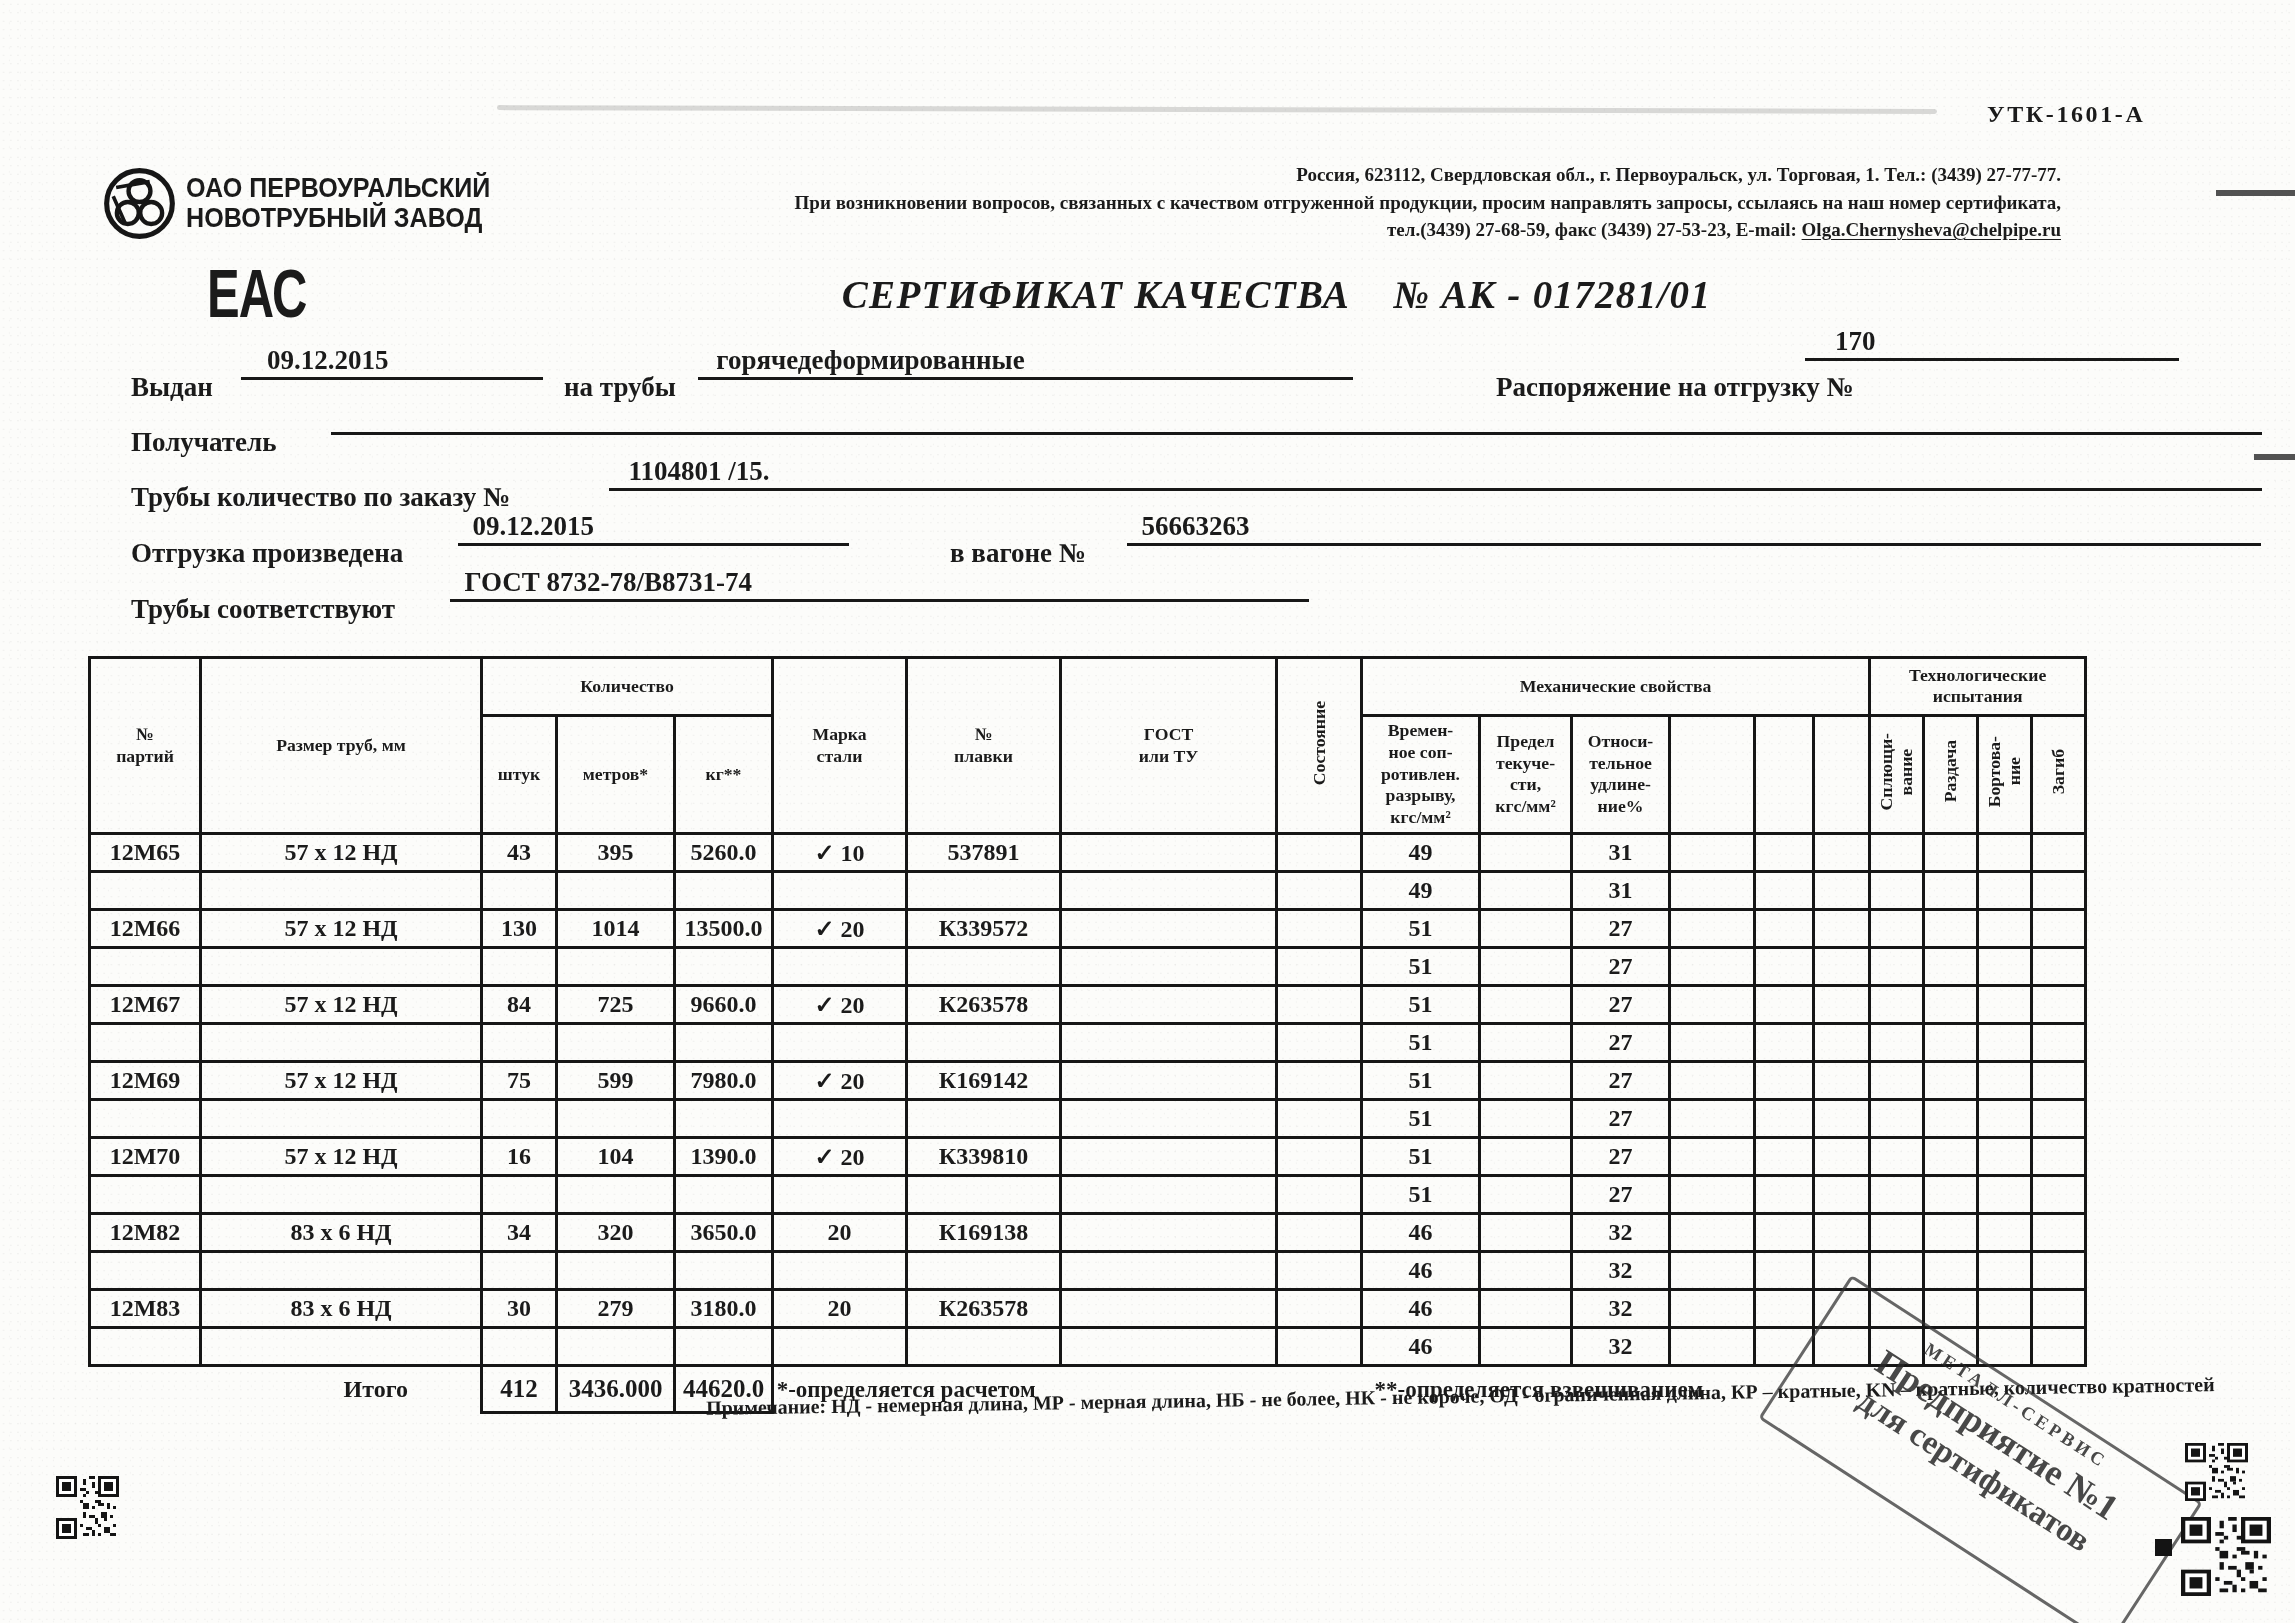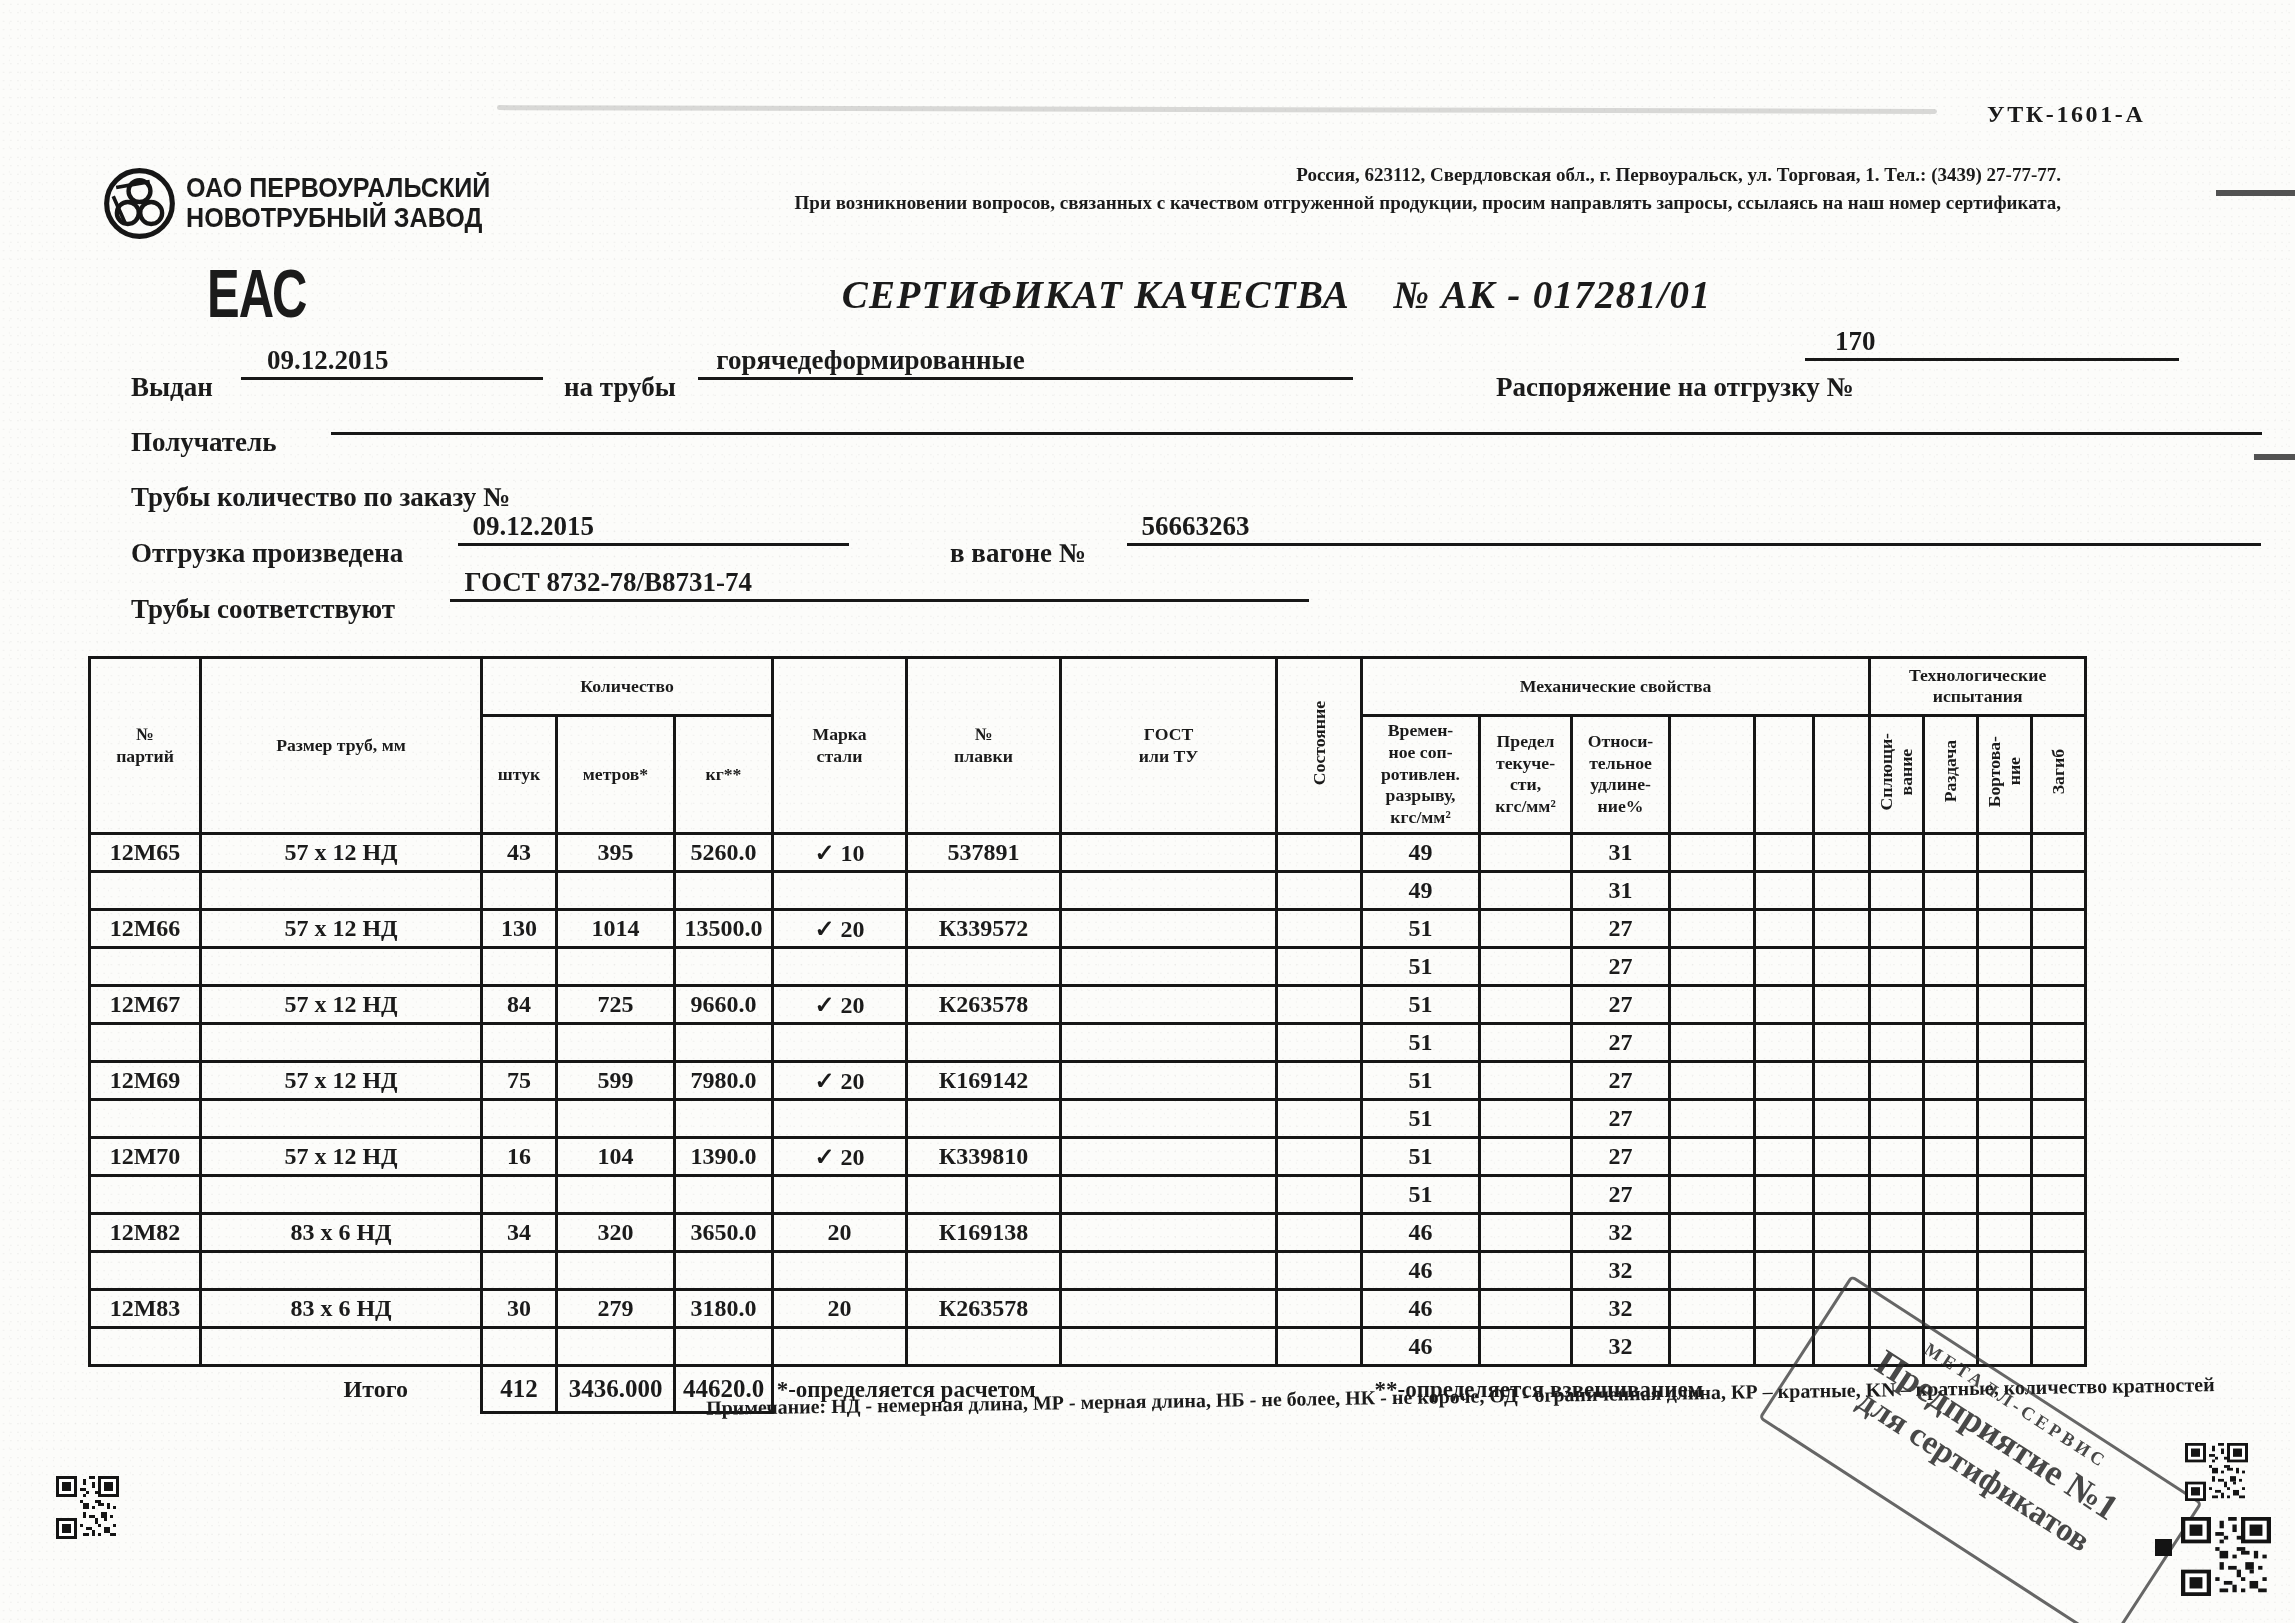--- a/index.html
+++ b/index.html
@@ -71,38 +71,40 @@
       <circle cx="66" cy="63" r="15" fill="none" stroke="#161616" stroke-width="6"></circle>
       <path d="M18 28 L64 20 M14 40 L30 76" fill="none" stroke="#161616" stroke-width="5"></path>
     </svg>
   </div>
   <div class="company"><span>ОАО ПЕРВОУРАЛЬСКИЙ</span><br><span>НОВОТРУБНЫЙ ЗАВОД</span></div>
   <div class="eac">ЕАС</div>
 
   <div class="address">
     <div>Россия, 623112, Свердловская обл., г. Первоуральск, ул. Торговая, 1. Тел.: (3439) 27-77-77.</div>
     <div>При возникновении вопросов, связанных с качеством отгруженной продукции, просим направлять запросы, ссылаясь на наш номер сертификата,</div>
+    <div><span>тел.(3439) 27-68-59, факс (3439) 27-53-23, E-mail: </span><span class="email">Olga.Chernysheva@chelpipe.ru</span></div>
   </div>
 
   <div class="title">
     <span>СЕРТИФИКАТ КАЧЕСТВА</span>
     <span class="cert-no">№ АК - 017281/01</span>
   </div>
 
   <div class="fl" style="left:131px; top:372px;">Выдан</div>
   <div class="u" style="left:241px; top:343px; width:302px; text-indent:26px;">09.12.2015</div>
   <div class="fl" style="left:564px; top:372px;">на трубы</div>
   <div class="u" style="left:698px; top:343px; width:655px; text-indent:18.3px;">горячедеформированные</div>
   <div class="fl" style="left:1448px; top:372px;margin-left:48px;">Распоряжение на отгрузку №</div>
   <div class="u" style="left:1805px; top:324px; width:374px; text-indent:30px;">170</div>
 
   <div class="fl" style="left:131px; top:427px;">Получатель</div>
   <div class="u" style="left:331px; top:398px; width:1931px;"></div>
 
   <div class="fl" style="left:131px; top:482px;">Трубы количество по заказу №</div>
+  <div class="u" style="left:609px; top:454px; width:1653px; text-indent:19.6px;">1104801  /15.</div>
 
   <div class="fl" style="left:131px; top:538px;">Отгрузка произведена</div>
   <div class="u" style="left:458px; top:509px; width:391px; text-indent:14.4px;">09.12.2015</div>
   <div class="fl" style="left:950px; top:538px;">в вагоне №</div>
   <div class="u" style="left:1127px; top:509px; width:1134px; text-indent:14.4px;">56663263</div>
 
   <div class="fl" style="left:131px; top:594px;">Трубы соответствуют</div>
   <div class="u" style="left:450px; top:565px; width:859px; text-indent:14.4px;">ГОСТ 8732-78/В8731-74</div>
 
   <table class="cert">

